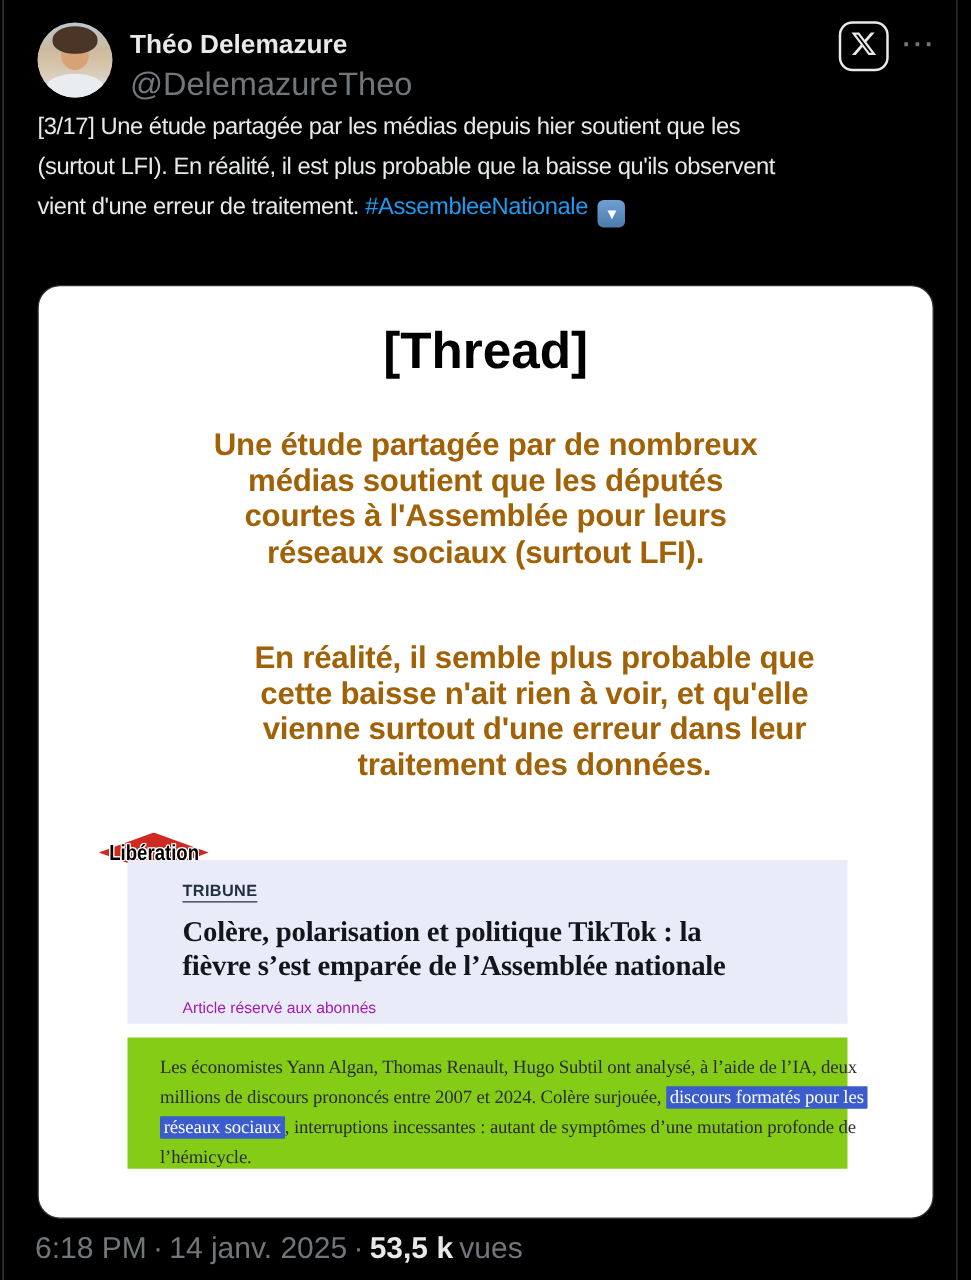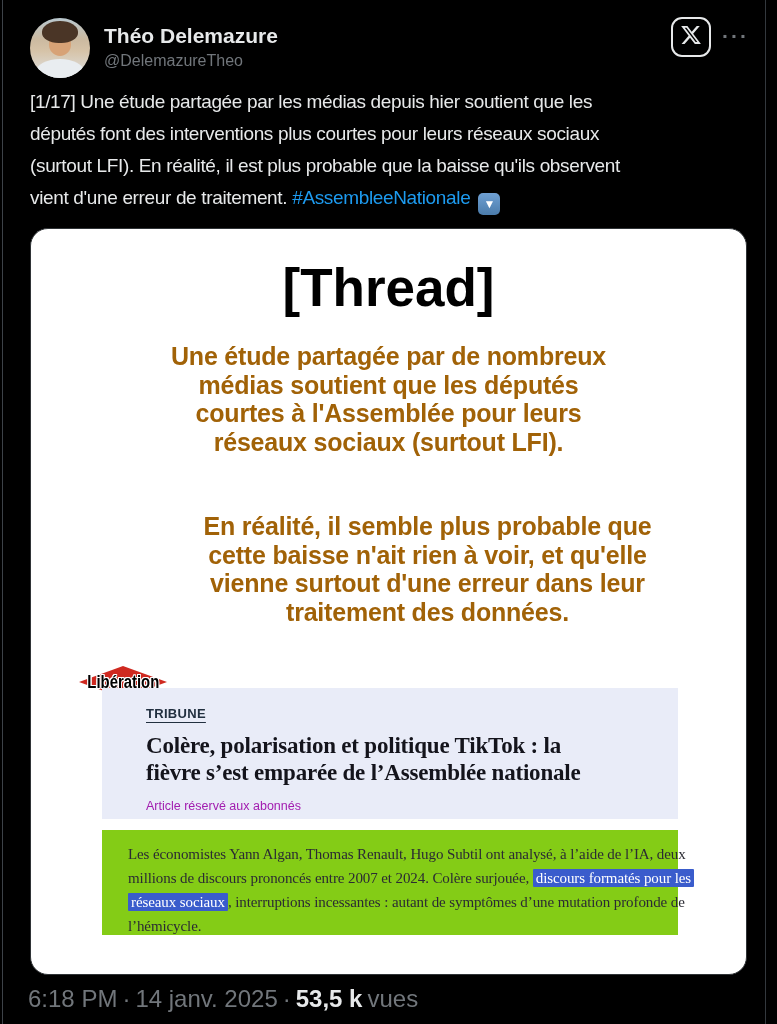--- a/index.html
+++ b/index.html
@@ -10,40 +10,40 @@
   .edge-left{position:absolute;left:2px;top:0;bottom:0;width:1px;background:#3d4248;}
   .edge-right{position:absolute;left:765px;top:0;bottom:0;width:1px;background:#33383d;}
 
   
   .avatar{position:absolute;left:30px;top:18px;width:60px;height:60px;border-radius:50%;
     overflow:hidden;background:linear-gradient(180deg,#b9c8cf 0%,#cbb9a0 35%,#d6c3a8 55%,#dfe3e6 100%);cursor:pointer;}
   .av-face{position:absolute;top:24%;left:31%;width:38%;height:40%;background:#d7a276;border-radius:50%;}
   .av-hair{position:absolute;top:5%;left:20%;width:60%;height:36%;background:#4a3526;border-radius:50% 50% 46% 46%;}
   .av-shirt{position:absolute;bottom:-10%;left:10%;width:80%;height:42%;background:#e9edf0;border-radius:50% 50% 0 0;}
   .display-name{position:absolute;left:104px;top:24px;font-size:21px;font-weight:bold;color:#e7e9ea;cursor:pointer;}
-  .handle{position:absolute;left:104px;top:52px;font-size:16px;color:#71767b;}
+  .handle{position:absolute;left:104px;top:52px;font-size:26px;color:#71767b;}
   .x-box{position:absolute;left:671px;top:17px;width:40px;height:40px;border:2.5px solid #e7e9ea;
     border-radius:11px;box-sizing:border-box;display:flex;align-items:center;justify-content:center;cursor:pointer;background:#000;}
   .more-btn{position:absolute;left:722px;top:24px;width:44px;height:28px;color:#71767b;
     font-size:21px;font-weight:bold;letter-spacing:2px;text-align:left;cursor:pointer;}
 
   
   .tweet-text{position:absolute;left:30px;top:86px;width:735px;font-size:19px;
     letter-spacing:-0.35px;line-height:32px;color:#e7e9ea;}
   .tweet-line{white-space:nowrap;}
   .hashtag{color:#1d9bf0;text-decoration:none;margin-left:5px;cursor:pointer;}
   .emoji-box{display:inline-block;width:22px;height:22px;border-radius:5px;margin-left:8px;
     vertical-align:-4px;background:linear-gradient(180deg,#6fa0d3,#4b7cab);
     text-align:center;color:#fff;font-size:12px;line-height:22px;}
 
   
   .media-card{position:absolute;left:30px;top:228px;width:717px;height:747px;background:#fff;
     border:1px solid #2f3336;border-radius:18px;box-sizing:border-box;overflow:hidden;cursor:pointer;}
   .thread-title{position:absolute;left:0;top:28px;width:100%;text-align:center;
-    font-size:53px;font-weight:800;color:#000;letter-spacing:0;}
+    font-size:41px;font-weight:800;color:#000;letter-spacing:0;}
   .thread-par{position:absolute;left:0;width:100%;text-align:center;font-weight:bold;
     font-size:25px;line-height:28.5px;color:#a16207;letter-spacing:-0.2px;}
   .thread-p1{top:113px;}
   .thread-p2{top:283px;margin-left:39px;}
   .thread-par span{display:block;white-space:nowrap;}
 
   
   .lib-logo{position:absolute;left:44px;top:432px;width:96px;height:42px;background:#fff;
     display:flex;align-items:center;justify-content:center;}
   .lib-diamond{position:absolute;left:4px;top:5px;width:88px;height:32px;background:#cf2920;
@@ -89,22 +89,21 @@
   <div class="x-box">
     <span>
       <svg width="22" height="22" viewBox="0 0 24 24">
           <path d="M18.244 2.25h3.308l-7.227 8.26 8.502 11.24H16.17l-5.214-6.817L4.99 21.75H1.68l7.73-8.835L1.254 2.25H8.08l4.713 6.231 5.45-6.231zm-1.161 17.52h1.833L7.084 4.126H5.117l11.966 15.644z" fill="#e7e9ea"></path>
         </svg>
     </span>
   </div>
   <div class="more-btn">···</div>
 
   <div class="tweet-text">
-    <div class="tweet-line">[1/17] Une étude partagée par les médias depuis hier soutient que les</div>
-    <div class="tweet-line">députés font des interventions plus courtes pour leurs réseaux sociaux</div>
+    <div class="tweet-line">[3/17] Une étude partagée par les médias depuis hier soutient que les</div>
     <div class="tweet-line">(surtout LFI). En réalité, il est plus probable que la baisse qu'ils observent</div>
     <div class="tweet-line">
       <span>vient d'une erreur de traitement.</span><a class="hashtag">#AssembleeNationale</a><span class="emoji-box">▼</span>
     </div>
   </div>
 
   <div class="media-card">
     <div class="thread-title">[Thread]</div>
 
     <div class="thread-par thread-p1">

